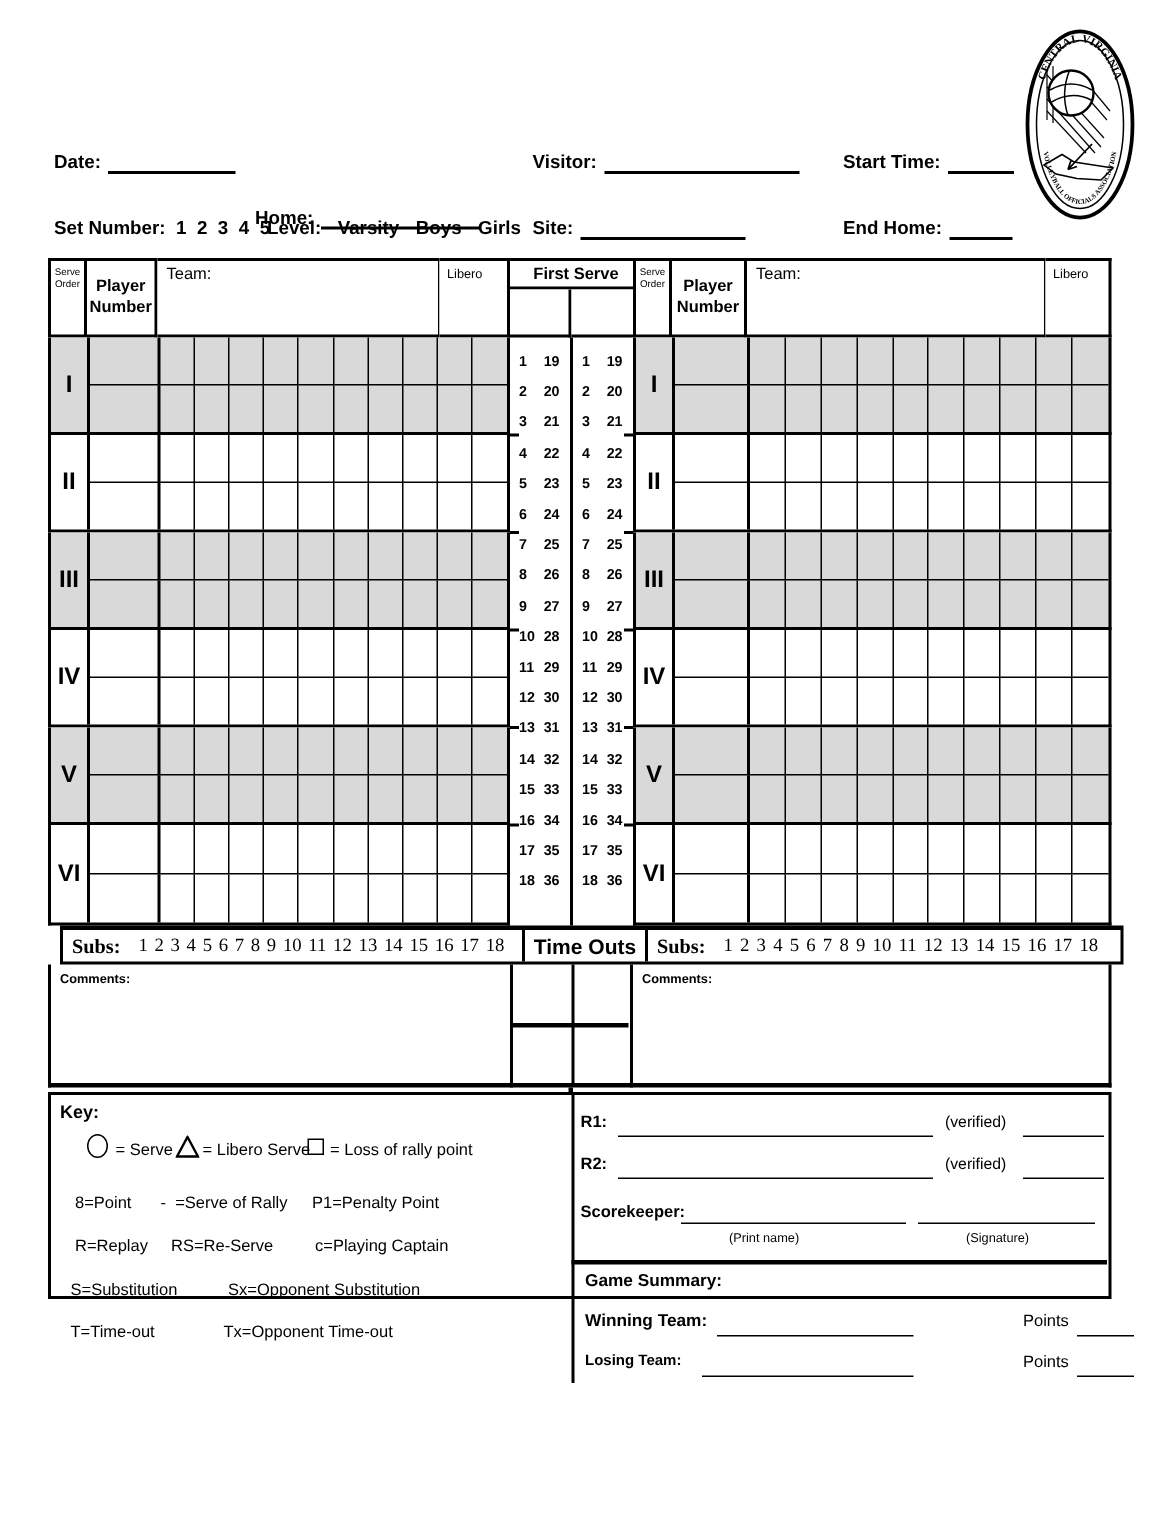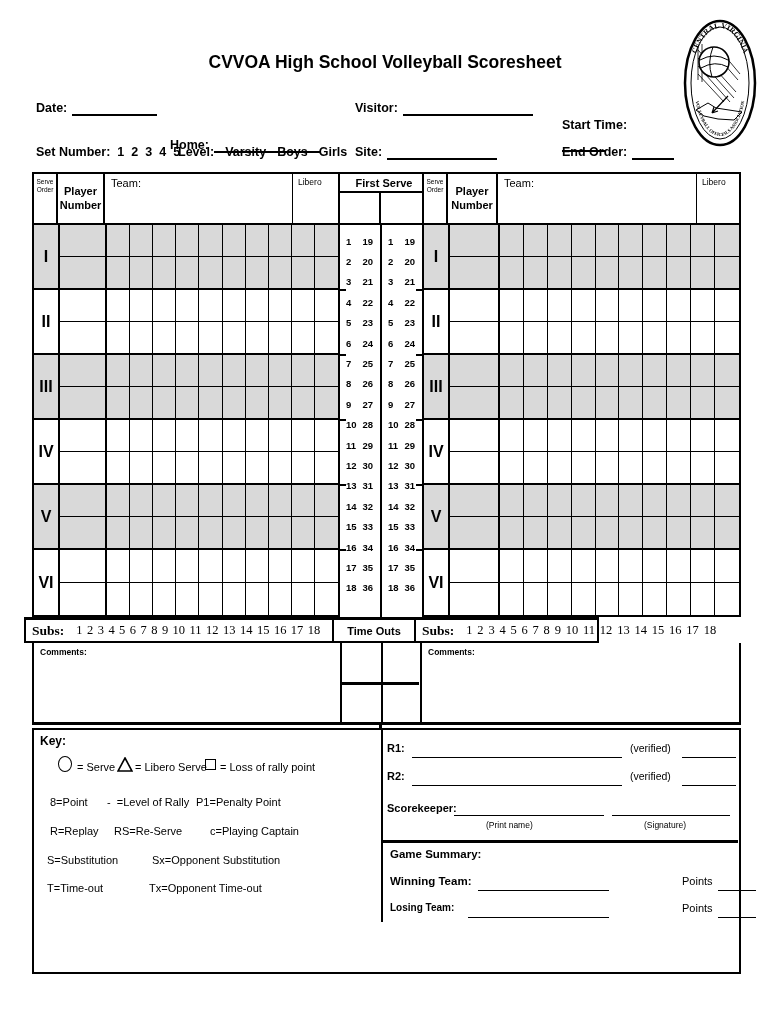--- a/index.html
+++ b/index.html
@@ -33,21 +33,20 @@
   
   .k{position:absolute;font-size:11px;white-space:pre;}
   .line2{border-bottom:1.6px solid #000;position:absolute;}
   .smallcap{font-size:8.5px;}
 </style>
 </head>
 <body>
 
 <div class="sheet">
 
-  <div class="abs b" style="left:0;top:52px;width:770px;text-align:center;font-size:17.5px;">CVVOA High School Volleyball Scoresheet</div>
 
   <svg class="abs" style="left:682px;top:18px;" width="76" height="130" viewBox="0 0 76 130">
     <defs>
       <path id="arcTop" d="M 10,65 A 28,55 0 0 1 66,65" fill="none"></path>
       <path id="arcBot" d="M 12,65 A 26,53 0 0 0 64,65" fill="none"></path>
     </defs>
     <ellipse cx="38" cy="65" rx="35" ry="62" fill="#fff" stroke="#000" stroke-width="2.5"></ellipse>
     <ellipse cx="38" cy="65" rx="29" ry="56" fill="none" stroke="#000" stroke-width="1"></ellipse>
     <text font-family="Liberation Serif, serif" font-size="7.5" font-weight="bold" fill="#000">
       <textPath href="#arcTop" startOffset="50%" text-anchor="middle">CENTRAL VIRGINIA</textPath>
@@ -85,21 +84,21 @@
     <span class="u" style="width:85px;"></span>
   </div>
   <div class="field" style="left:170px;top:101px;margin-top:37px;">
     <span>Home:</span>
     <span class="u" style="width:106px;"></span>
   </div>
   <div class="field" style="left:355px;top:101px;">
     <span>Visitor:</span>
     <span class="u" style="width:130px;"></span>
   </div>
-  <div class="field" style="left:562px;top:118px;flex-direction:column;">
+  <div class="field" style="left:562px;top:101px;">
     <span>Start Time:</span>
     <span class="u" style="width:44px;"></span>
   </div>
 
   <div class="field" style="left:36px;top:145px;gap:7px;">
     <span>Set Number:</span>
     <span>1</span>
     <span>2</span>
     <span>3</span>
     <span>4</span>
@@ -109,21 +108,21 @@
     <span>Level:</span>
     <span>Varsity</span>
     <span>Boys</span>
     <span>Girls</span>
   </div>
   <div class="field" style="left:355px;top:145px;">
     <span>Site:</span>
     <span class="u" style="width:110px;"></span>
   </div>
   <div class="field" style="left:562px;top:145px;">
-    <span>End Order:</span>
+    <span>End Home:</span>
     <span class="u" style="width:42px;"></span>
   </div>
 
   <div class="hc" style="left:32px;top:172px;width:26px;height:53px;border-width:2.5px 2px 2.5px 2.5px;
               font-size:6.5px;text-align:center;padding-top:4px;line-height:1.25;">Serve Order</div>
   <div class="hc b" style="left:58px;top:172px;width:47px;height:53px;border-width:2.5px 2px 2.5px 0;
               font-size:11px;display:flex;align-items:center;justify-content:center;text-align:center;line-height:1.2;">Player Number</div>
   <div class="hc" style="left:105px;top:172px;width:188px;height:53px;border-width:2.5px 1px 2.5px 0;
               font-size:11px;padding:3px 0 0 6px;">Team:</div>
   <div class="hc smallcap" style="left:293px;top:172px;width:47px;height:53px;border-width:2.5px 2.5px 2.5px 0;padding:3px 0 0 5px;">Libero</div>
@@ -597,21 +596,21 @@
       <div class="abs" style="left: 340px; top: 419px; width: 6px; height: 2px; background: rgb(0, 0, 0);"></div>
       <div class="abs" style="left: 416px; top: 419px; width: 6px; height: 2px; background: rgb(0, 0, 0);"></div>
       <div class="abs" style="left: 340px; top: 484px; width: 6px; height: 2px; background: rgb(0, 0, 0);"></div>
       <div class="abs" style="left: 416px; top: 484px; width: 6px; height: 2px; background: rgb(0, 0, 0);"></div>
       <div class="abs" style="left: 340px; top: 549px; width: 6px; height: 2px; background: rgb(0, 0, 0);"></div>
       <div class="abs" style="left: 416px; top: 549px; width: 6px; height: 2px; background: rgb(0, 0, 0);"></div>
     </div>
 
   <div class="abs" style="left:380px;top:225px;width:2px;height:392px;background:#000;"></div>
 
-  <div class="abs" style="left:24px;top:617px;width:575px;height:26px;border:solid #000;border-width:3px 2.5px 2.5px 2.5px;display:flex;">
+  <div class="abs" style="left:40px;top:617px;width:709px;height:26px;border:solid #000;border-width:3px 2.5px 2.5px 2.5px;display:flex;">
     <div class="abs" style="left:0;top:0;width:308px;height:21px;border-right:2.5px solid #000;display:flex;align-items:center;">
       <span class="subs-label" style="margin-left:6px;">Subs:</span>
       <span class="subs-nums" id="subs-nums-left" style="margin-left:12px;width:244px;">
           <span>1</span>
           <span>2</span>
           <span>3</span>
           <span>4</span>
           <span>5</span>
           <span>6</span>
           <span>7</span>
@@ -622,21 +621,21 @@
           <span>12</span>
           <span>13</span>
           <span>14</span>
           <span>15</span>
           <span>16</span>
           <span>17</span>
           <span>18</span>
         </span>
     </div>
     <div class="abs b" style="left:308px;top:0;width:82px;height:21px;border-right:2.5px solid #000;
-                display:flex;align-items:center;justify-content:center;font-size:11px;">Time Outs</div>
+                display:flex;align-items:center;justify-content:center;font-size:14px;">Time Outs</div>
     <div class="abs" style="left:390px;top:0;width:314px;height:21px;display:flex;align-items:center;">
       <span class="subs-label" style="margin-left:6px;">Subs:</span>
       <span class="subs-nums" id="subs-nums-right" style="margin-left:12px;width:250px;">
           <span>1</span>
           <span>2</span>
           <span>3</span>
           <span>4</span>
           <span>5</span>
           <span>6</span>
           <span>7</span>
@@ -660,37 +659,37 @@
     <div class="abs" style="left:0;top:0;width:38.5px;height:39px;"></div>
     <div class="abs" style="left:41px;top:0;width:36px;height:39px;"></div>
     <div class="abs" style="left:0;top:41.5px;width:38.5px;height:37.5px;"></div>
     <div class="abs" style="left:41px;top:41.5px;width:36px;height:37.5px;"></div>
     <div class="abs" style="left:38.5px;top:0;width:2.5px;height:79px;background:#000;"></div>
     <div class="abs" style="left:0;top:39px;width:77px;height:2.5px;background:#000;"></div>
   </div>
   <div class="abs smallcap b" style="left:422px;top:643px;width:319px;height:82px;border:solid #000;border-width:0 2.5px 3px 0;padding:4px 6px;">Comments:</div>
   <div class="abs" style="left:379px;top:725px;width:2.5px;height:5px;background:#000;"></div>
 
-  <div class="abs" style="left:32px;top:728px;width:709px;height:246px;border:2.5px solid #000;">
+  <div class="abs" style="left:32px;top:728px;width:709px;height:138px;border:2.5px solid #000;">
     <div class="abs" style="left:346.5px;top:0;width:2.5px;height:192px;background:#000;"></div>
 
     <div class="abs b" style="left:6px;top:4px;font-size:12px;">Key:</div>
     <div class="abs" style="left:24px;top:26px;width:14px;height:16px;
          border:1.6px solid #000;border-radius:50%;"></div>
     <div class="k" style="left:43px;top:31px;">= Serve</div>
     <svg class="abs" style="left:83px;top:27px;" width="16" height="15" viewBox="0 0 16 15">
       <polygon points="8,1 15,14 1,14" fill="none" stroke="#000" stroke-width="1.6"></polygon>
     </svg>
     <div class="k" style="left:101px;top:31px;">= Libero Serve</div>
     <div class="abs" style="left:171px;top:29px;width:11px;height:11px;border:1.6px solid #000;"></div>
     <div class="k" style="left:186px;top:31px;">= Loss of rally point</div>
 
     <div class="k" style="left:16px;top:66px;">8=Point</div>
-    <div class="k" style="left:73px;top:66px;">-  =Level of Rally</div>
-    <div class="k" style="left:162px;top:66px;">P1=Penalty Point</div>
+    <div class="k" style="left:73px;top:66px;">-  =Serve of Rally</div>
+    <div class="k" style="left:174px;top:66px;">P1=Penalty Point</div>
 
     <div class="k" style="left:16px;top:95px;">R=Replay</div>
     <div class="k" style="left:80px;top:95px;">RS=Re-Serve</div>
     <div class="k" style="left:176px;top:95px;">c=Playing Captain</div>
 
     <div class="k" style="left:13px;top:124px;">S=Substitution</div>
     <div class="k" style="left:118px;top:124px;">Sx=Opponent Substitution</div>
 
     <div class="k" style="left:13px;top:152px;">T=Time-out</div>
     <div class="k" style="left:115px;top:152px;">Tx=Opponent Time-out</div>

